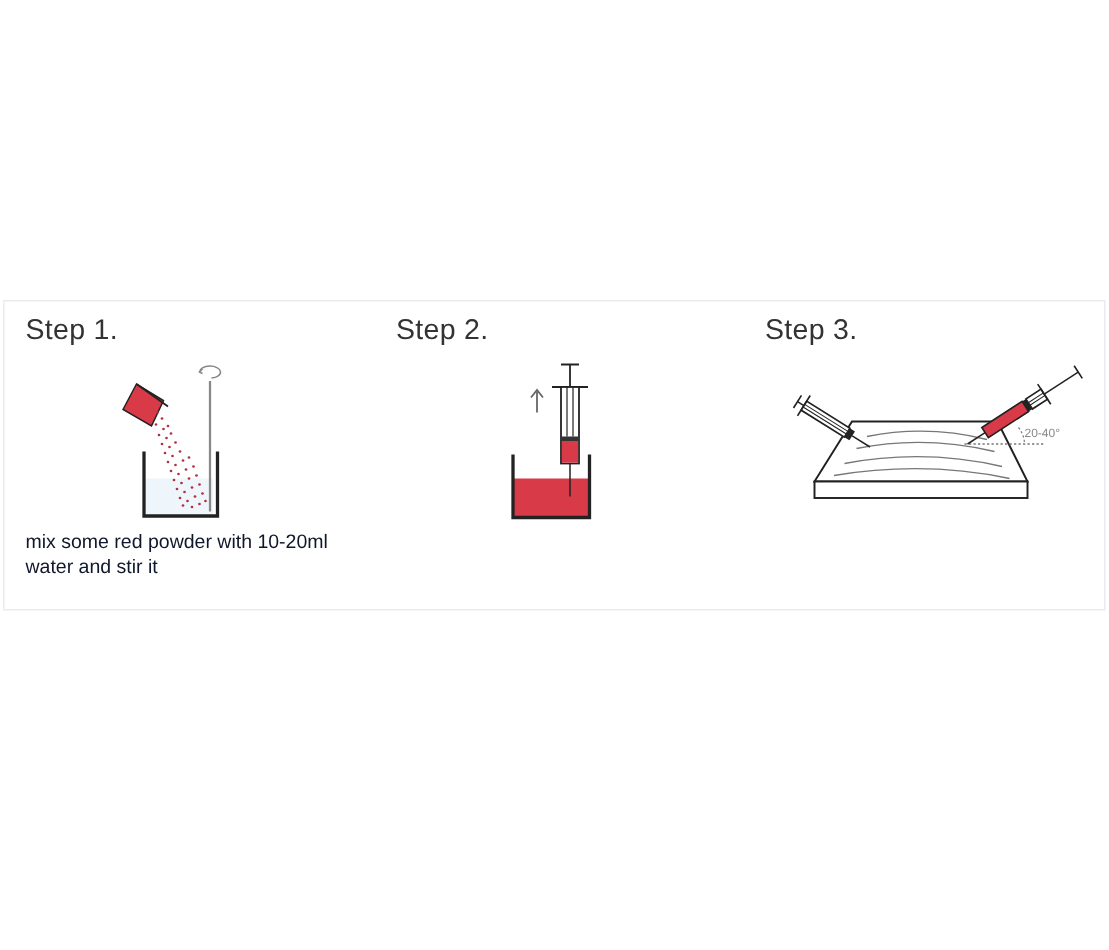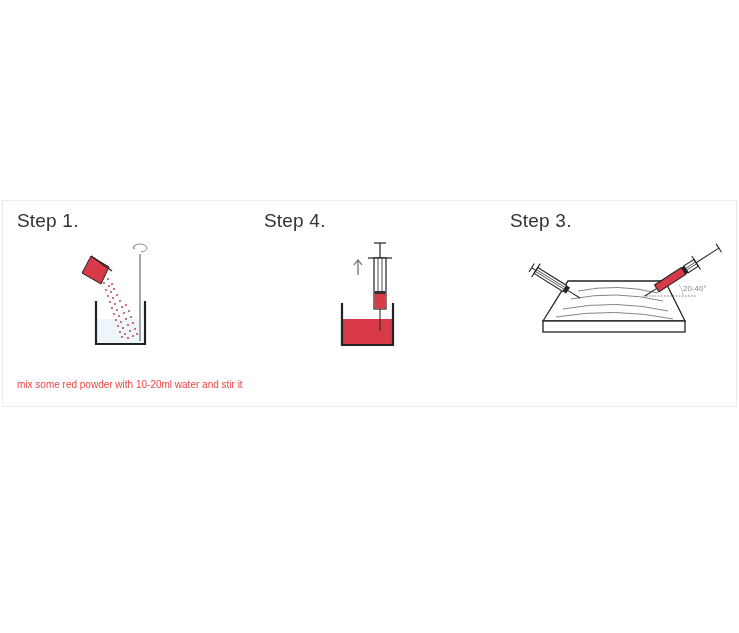--- a/index.html
+++ b/index.html
@@ -6,21 +6,21 @@
     body { width: 739px; height: 633px; position: relative; overflow: hidden; font-family: "Liberation Sans", sans-serif; }
     .panel {
       position: absolute; left: 2px; top: 200px; width: 735px; height: 207px;
       border: 1px solid #ebebeb; background: #ffffff; box-sizing: border-box;
     }
     .step { position: absolute; top: 0; height: 205px; }
     .step-title {
       position: absolute; top: 9px; font-size: 19px; color: #333333; letter-spacing: 0.2px;
     }
     .step-desc {
-      position: absolute; top: 151px; font-size: 10px; line-height: 17px; color: #ef4444; width: 230px; margin-top: 24px;
+      position: absolute; top: 151px; font-size: 13px; line-height: 17px; color: #0f172a; width: 230px;
     }
     .illus { position: absolute; }
   </style>
 </head>
 <body>
 
 <div class="panel">
 
   <div class="step" style="left:0; width:245px;">
     <div class="step-title" style="left:14px;">Step 1.</div>
@@ -76,21 +76,21 @@
 
       <path d="M 60 9 A 7 4 0 1 1 68 13" fill="none" stroke="#888" stroke-width="1"></path>
       <polyline points="62,10 60,9 62,7" fill="none" stroke="#888" stroke-width="1"></polyline>
 
       <polyline points="23,62 23,105 72,105 72,62" fill="none" stroke="#222" stroke-width="2.2"></polyline>
     </svg>
     <div class="step-desc" style="left:14px;">mix some red powder with 10-20ml water and stir it</div>
   </div>
 
   <div class="step" style="left:247px; width:240px;">
-    <div class="step-title" style="left:14px;">Step 4.</div>
+    <div class="step-title" style="left:14px;">Step 2.</div>
     <svg class="illus" style="left:80px; top:38px;" width="90" height="110" viewBox="0 0 90 110">
 
       <line x1="28" y1="36" x2="28" y2="22" stroke="#666" stroke-width="1.2"></line>
       <polyline points="24,26 28,21 32,26" fill="none" stroke="#666" stroke-width="1.2"></polyline>
 
       <rect x="12" y="80" width="50" height="26" fill="#d93a48"></rect>
 
       <line x1="44" y1="4" x2="56" y2="4" stroke="#222" stroke-width="1.2"></line>
       <line x1="50" y1="4" x2="50" y2="52" stroke="#222" stroke-width="1.2"></line>
 

